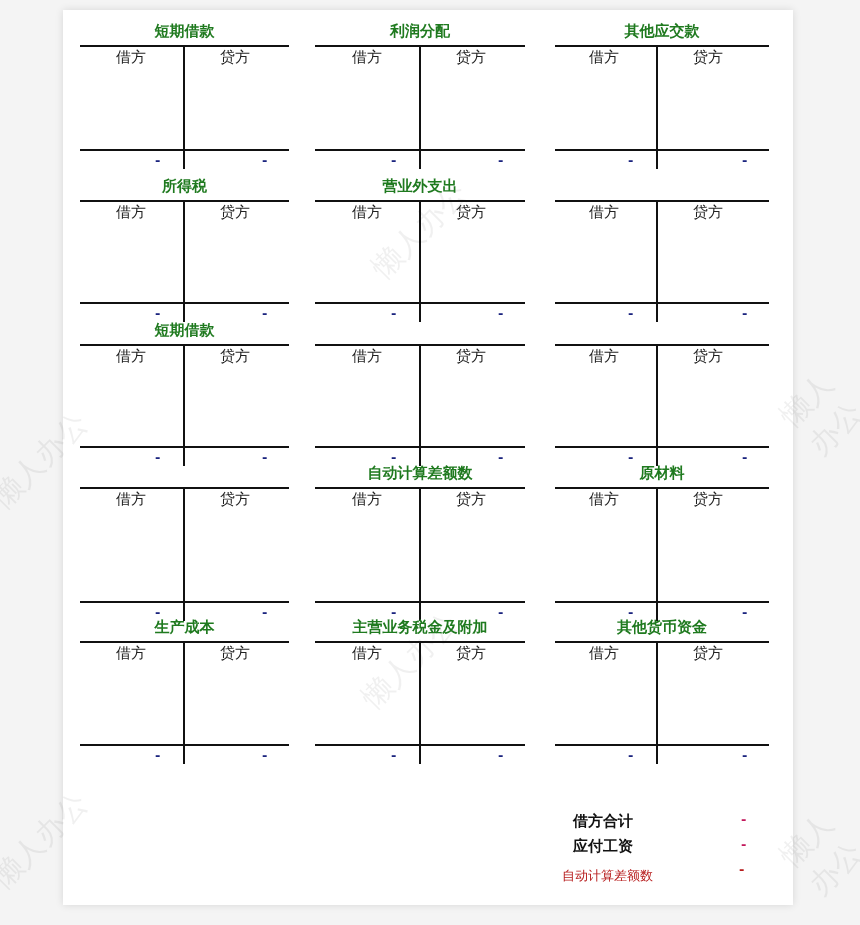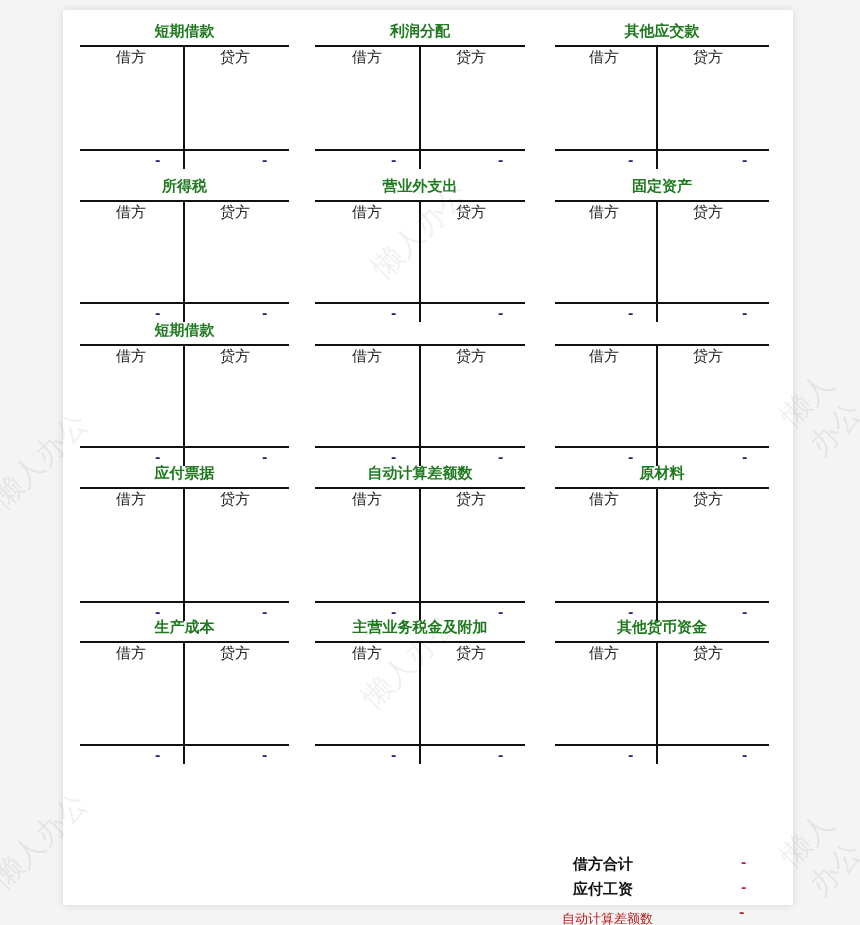--- a/index.html
+++ b/index.html
@@ -4,21 +4,21 @@
 <style>
   html,body{margin:0;padding:0;}
   body{width:860px;height:925px;background:#f4f4f4;position:relative;overflow:hidden;font-family:"DejaVu Serif","Liberation Serif",serif;}
   .page{position:absolute;left:63px;top:10px;width:730px;height:895px;background:#fff;box-shadow:0 0 8px rgba(0,0,0,0.12);}
   .acct{position:absolute;}
   .acct .title{position:absolute;left:0;right:0;text-align:center;color:#1f7a1f;font-weight:bold;font-size:15px;font-family:"DejaVu Sans","Liberation Sans",sans-serif;}
   .acct .hline{position:absolute;left:0;right:0;height:2px;background:#111;}
   .acct .vline{position:absolute;width:2px;background:#111;}
   .acct .lbl{position:absolute;font-size:15px;color:#222;}
   .acct .dash{position:absolute;font-size:13px;color:#1a237e;font-weight:bold;font-family:"DejaVu Sans",sans-serif;}
-  .summary .row{position:absolute;font-family:"DejaVu Sans","Liberation Sans",sans-serif;margin-top:43px;}
+  .summary .row{position:absolute;font-family:"DejaVu Sans","Liberation Sans",sans-serif;}
   .wm{position:absolute;color:rgba(0,0,0,0.06);font-size:30px;transform:rotate(-45deg);pointer-events:none;}
 </style>
 </head>
 <body>
 
 <div class="page" id="page"></div>
 
 <div class="wm" style="left:360px;top:210px;">懒人办公</div>
 <div class="wm" style="left:350px;top:640px;">懒人办公</div>
 <div class="wm" style="left:-20px;top:440px;">懒人办公</div>
@@ -79,21 +79,20 @@
     <div class="title" style="top:1px">营业外支出</div>
     <div class="hline" style="top:24px"></div>
     <div class="vline" style="left:104px;top:24px;height:122px"></div>
     <div class="lbl" style="left:37px;top:27px">借方</div>
     <div class="lbl" style="left:141px;top:27px">贷方</div>
     <div class="hline" style="top:126px"></div>
     <div class="dash" style="left:76px;top:130px">-</div>
     <div class="dash" style="left:183px;top:130px">-</div>
   </div>
 <div class="acct" style="left: 555px; top: 176px; width: 214px; height: 147px;">
-    <div class="title" style="top:1px">固定资产</div>
     <div class="hline" style="top:24px"></div>
     <div class="vline" style="left:101px;top:24px;height:122px"></div>
     <div class="lbl" style="left:34px;top:27px">借方</div>
     <div class="lbl" style="left:138px;top:27px">贷方</div>
     <div class="hline" style="top:126px"></div>
     <div class="dash" style="left:73px;top:130px">-</div>
     <div class="dash" style="left:187px;top:130px">-</div>
   </div>
 <div class="acct" style="left: 80px; top: 320px; width: 209px; height: 147px;">
     <div class="title" style="top:1px">短期借款</div>
@@ -117,21 +116,20 @@
 <div class="acct" style="left: 555px; top: 320px; width: 214px; height: 147px;">
     <div class="hline" style="top:24px"></div>
     <div class="vline" style="left:101px;top:24px;height:122px"></div>
     <div class="lbl" style="left:34px;top:27px">借方</div>
     <div class="lbl" style="left:138px;top:27px">贷方</div>
     <div class="hline" style="top:126px"></div>
     <div class="dash" style="left:73px;top:130px">-</div>
     <div class="dash" style="left:187px;top:130px">-</div>
   </div>
 <div class="acct" style="left: 80px; top: 463px; width: 209px; height: 159px;">
-    <div class="title" style="top:1px">应付票据</div>
     <div class="hline" style="top:24px"></div>
     <div class="vline" style="left:103px;top:24px;height:134px"></div>
     <div class="lbl" style="left:36px;top:27px">借方</div>
     <div class="lbl" style="left:140px;top:27px">贷方</div>
     <div class="hline" style="top:138px"></div>
     <div class="dash" style="left:75px;top:142px">-</div>
     <div class="dash" style="left:182px;top:142px">-</div>
   </div>
 <div class="acct" style="left: 315px; top: 463px; width: 210px; height: 159px;">
     <div class="title" style="top:1px">自动计算差额数</div>

